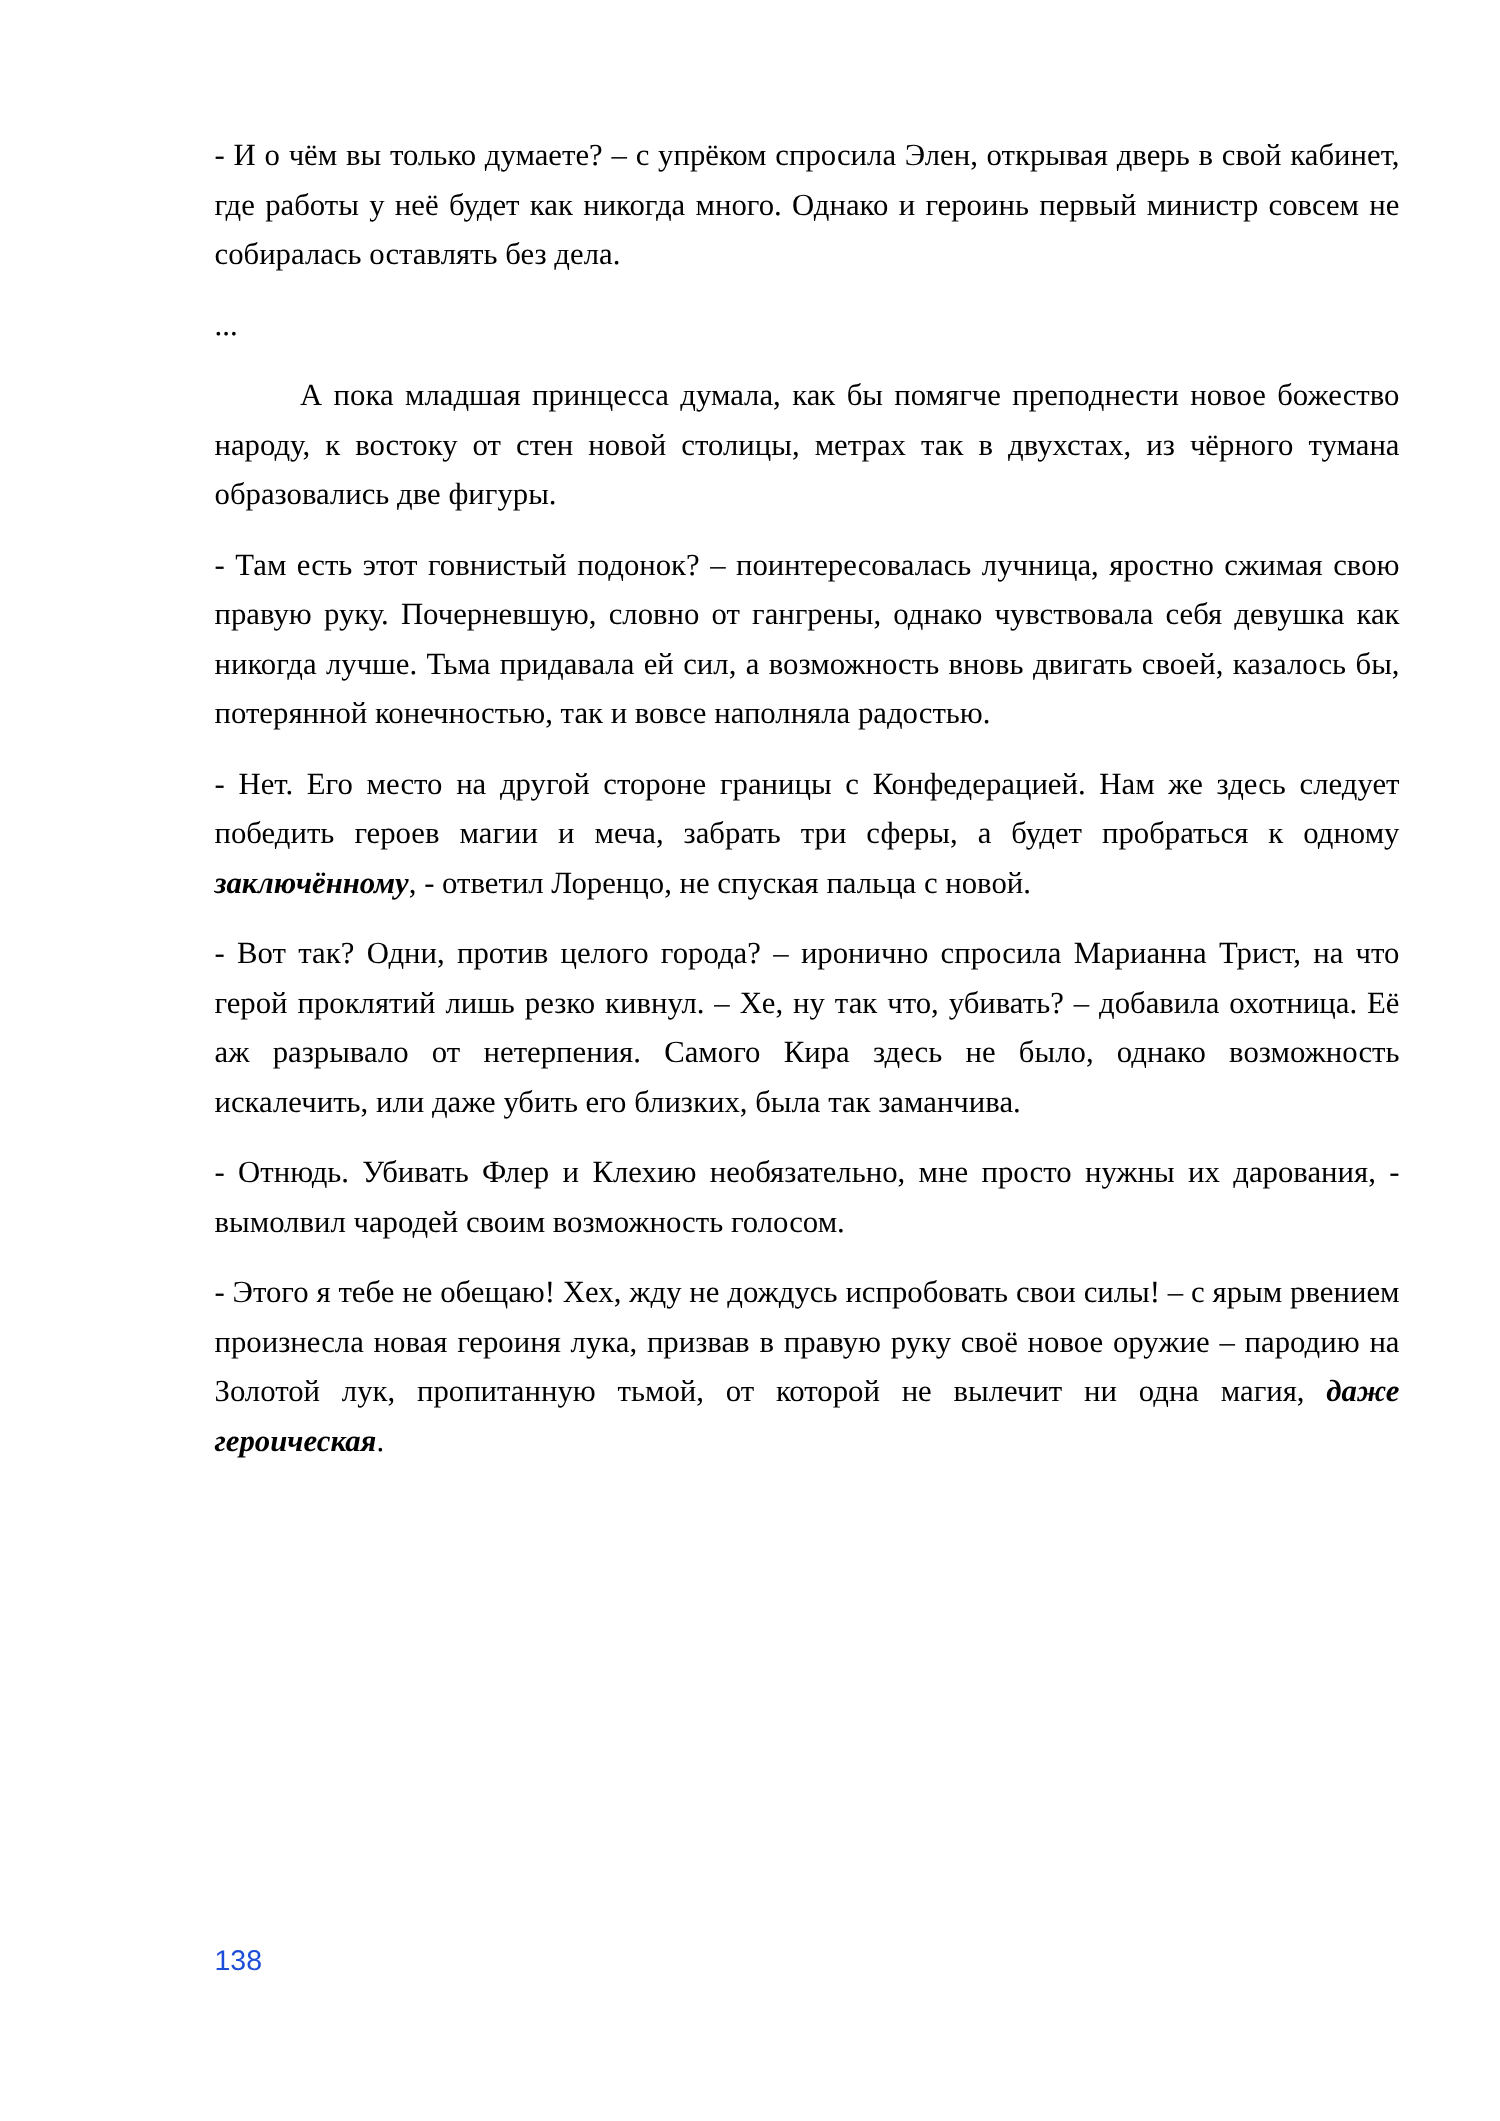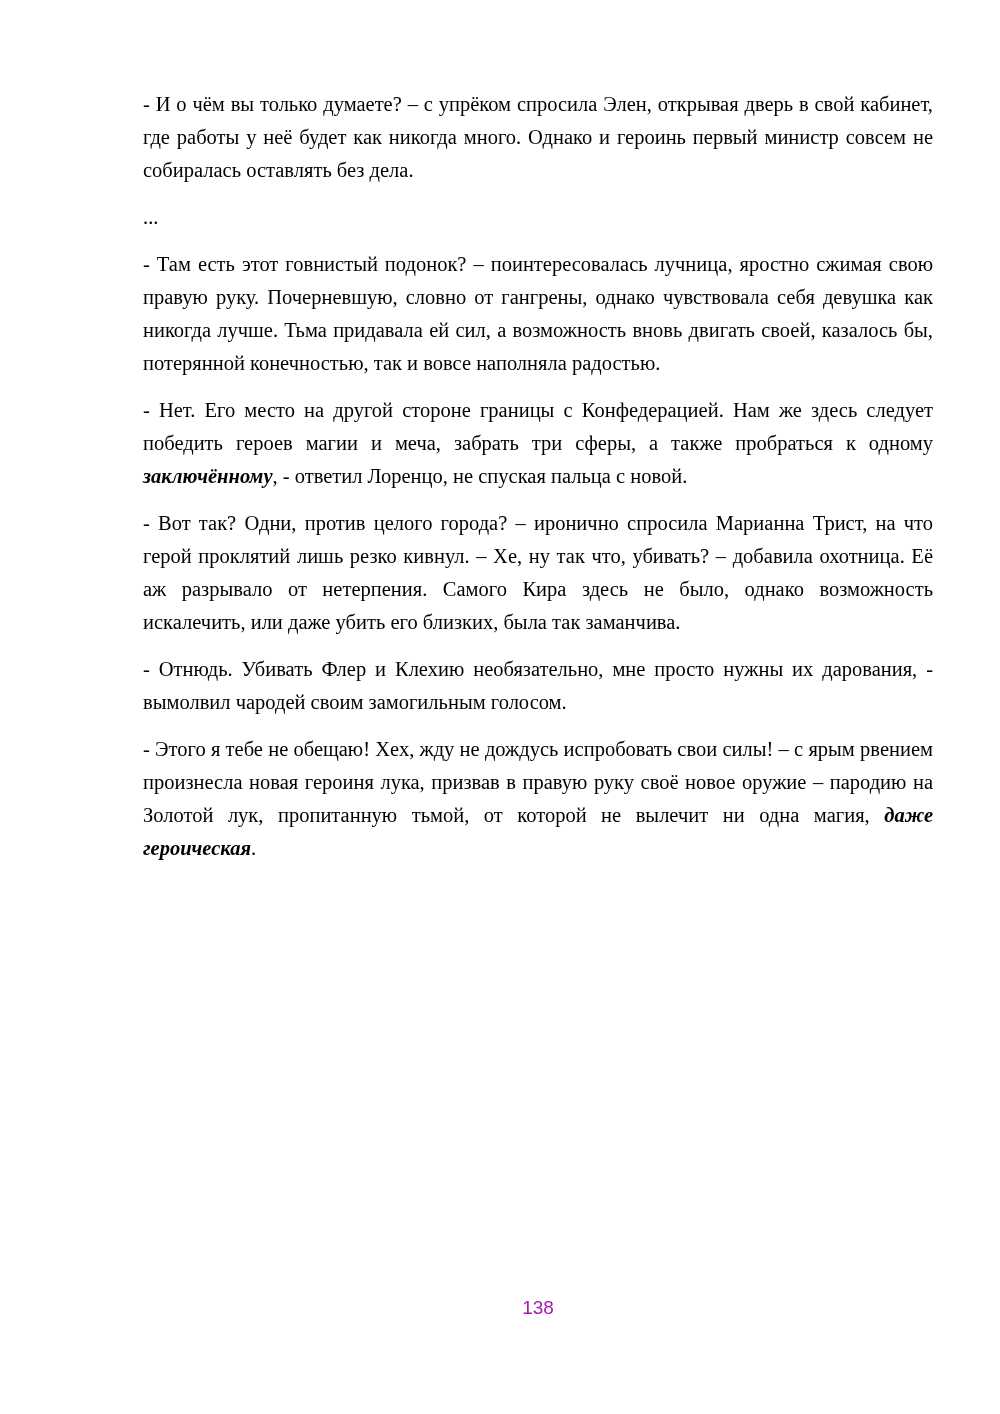--- a/index.html
+++ b/index.html
@@ -36,33 +36,34 @@
   }
   span.em {
     font-weight: bold;
     font-style: italic;
   }
   .footer {
     position: absolute;
     left: 143px;
     width: 790px;
     top: 1297px;
-    text-align: center;
-    color: #a21caf;
+    text-align: left;
+    color: #1d4ed8;
     font-family: "Liberation Sans", "DejaVu Sans", sans-serif;
     font-size: 19px;
   }
 </style>
 </head>
 <body>
 
 <div class="page">
   <div class="text-block">
       <p class="para dialogue"><span>- И о чём вы только думаете? – с упрёком спросила Элен, открывая дверь в свой кабинет, где работы у неё будет как никогда много. Однако и героинь первый министр совсем не собиралась оставлять без дела.</span></p>
       <p class="para separator"><span>...</span></p>
+      <p class="para indent"><span>А пока младшая принцесса думала, как бы помягче преподнести новое божество народу, к востоку от стен новой столицы, метрах так в двухстах, из чёрного тумана образовались две фигуры.</span></p>
       <p class="para dialogue"><span>- Там есть этот говнистый подонок? – поинтересовалась лучница, яростно сжимая свою правую руку. Почерневшую, словно от гангрены, однако чувствовала себя девушка как никогда лучше. Тьма придавала ей сил, а возможность вновь двигать своей, казалось бы, потерянной конечностью, так и вовсе наполняла радостью.</span></p>
-      <p class="para dialogue"><span>- Нет. Его место на другой стороне границы с Конфедерацией. Нам же здесь следует победить героев магии и меча, забрать три сферы, а также пробраться к одному </span><span class="em">заключённому</span><span>, - ответил Лоренцо, не спуская пальца с новой.</span></p>
+      <p class="para dialogue"><span>- Нет. Его место на другой стороне границы с Конфедерацией. Нам же здесь следует победить героев магии и меча, забрать три сферы, а будет пробраться к одному </span><span class="em">заключённому</span><span>, - ответил Лоренцо, не спуская пальца с новой.</span></p>
       <p class="para dialogue"><span>- Вот так? Одни, против целого города? – иронично спросила Марианна Трист, на что герой проклятий лишь резко кивнул. – Хе, ну так что, убивать? – добавила охотница. Её аж разрывало от нетерпения. Самого Кира здесь не было, однако возможность искалечить, или даже убить его близких, была так заманчива.</span></p>
-      <p class="para dialogue"><span>- Отнюдь. Убивать Флер и Клехию необязательно, мне просто нужны их дарования, - вымолвил чародей своим замогильным голосом.</span></p>
+      <p class="para dialogue"><span>- Отнюдь. Убивать Флер и Клехию необязательно, мне просто нужны их дарования, - вымолвил чародей своим возможность голосом.</span></p>
       <p class="para dialogue"><span>- Этого я тебе не обещаю! Хех, жду не дождусь испробовать свои силы! – с ярым рвением произнесла новая героиня лука, призвав в правую руку своё новое оружие – пародию на Золотой лук, пропитанную тьмой, от которой не вылечит ни одна магия, </span><span class="em">даже героическая</span><span>.</span></p>
     </div>
   <div class="footer">138</div>
 </div>
 
 </body></html>

